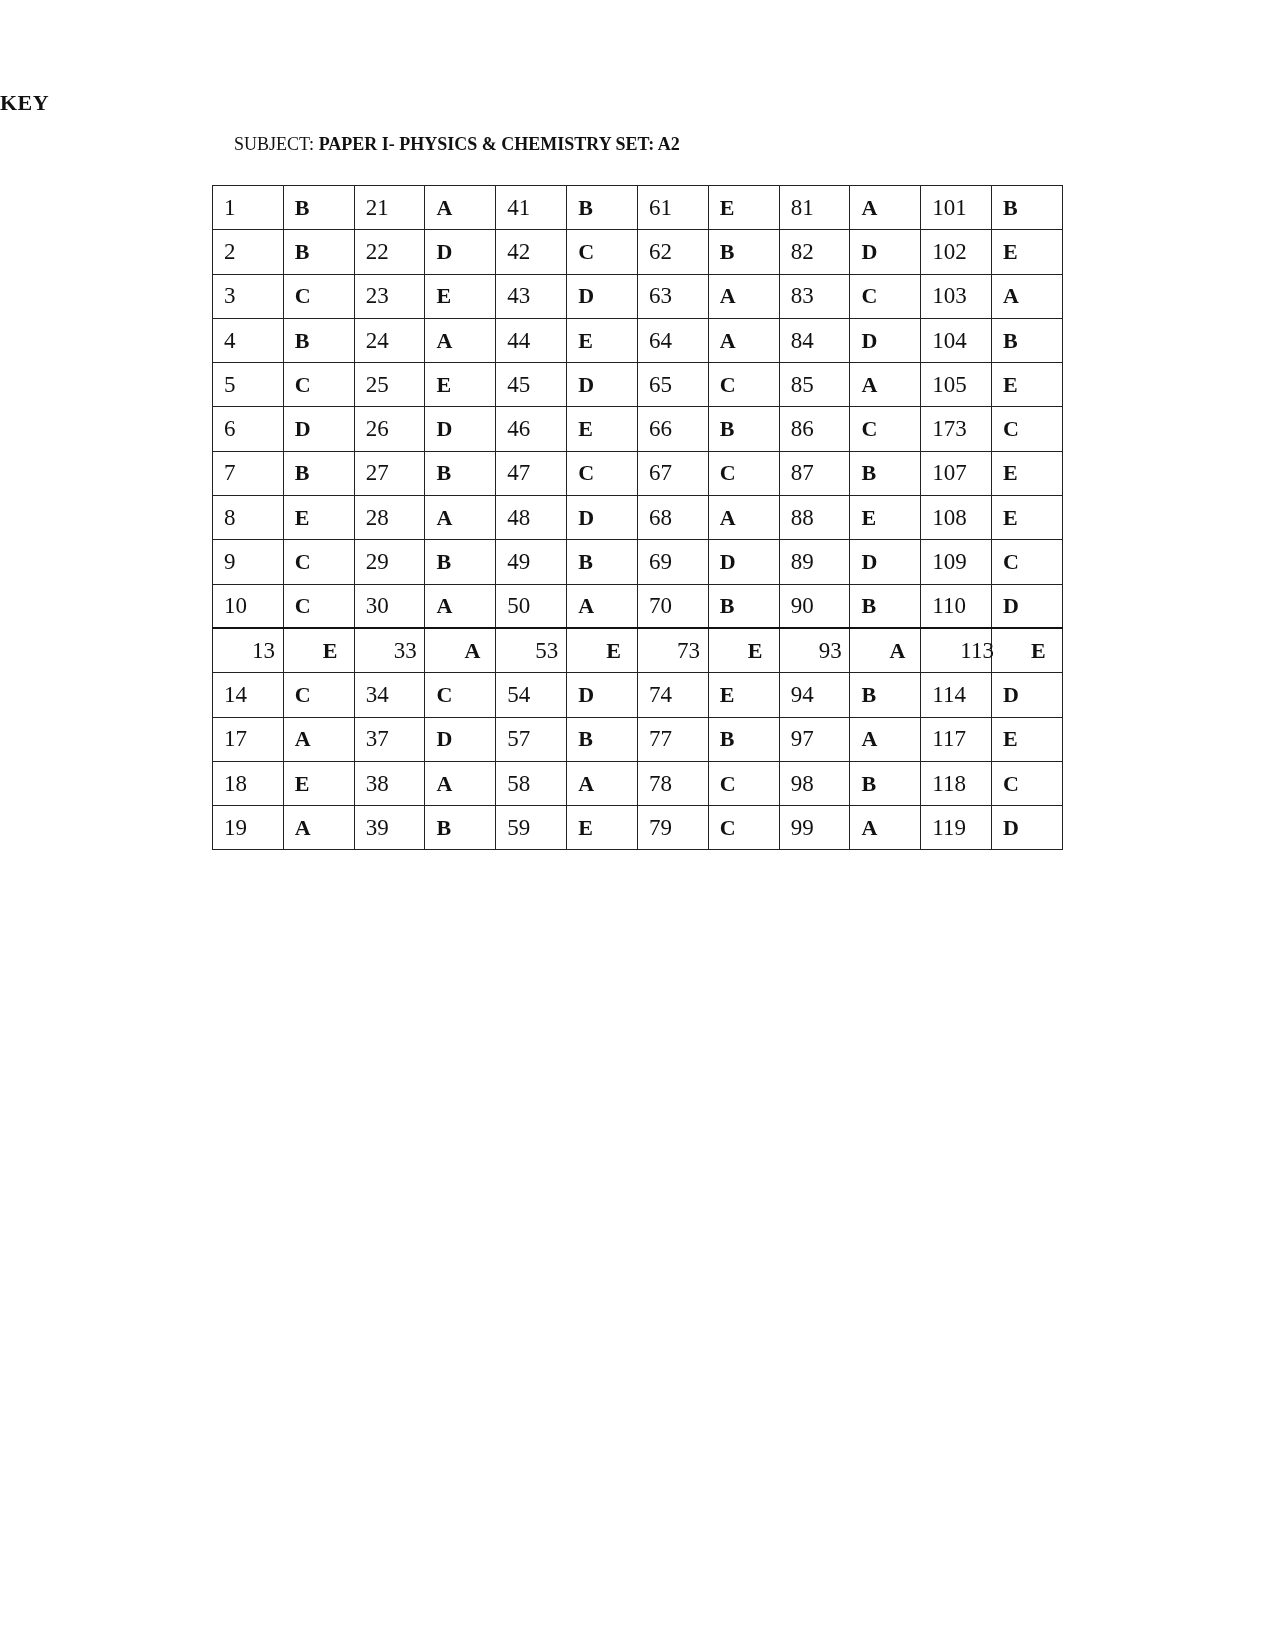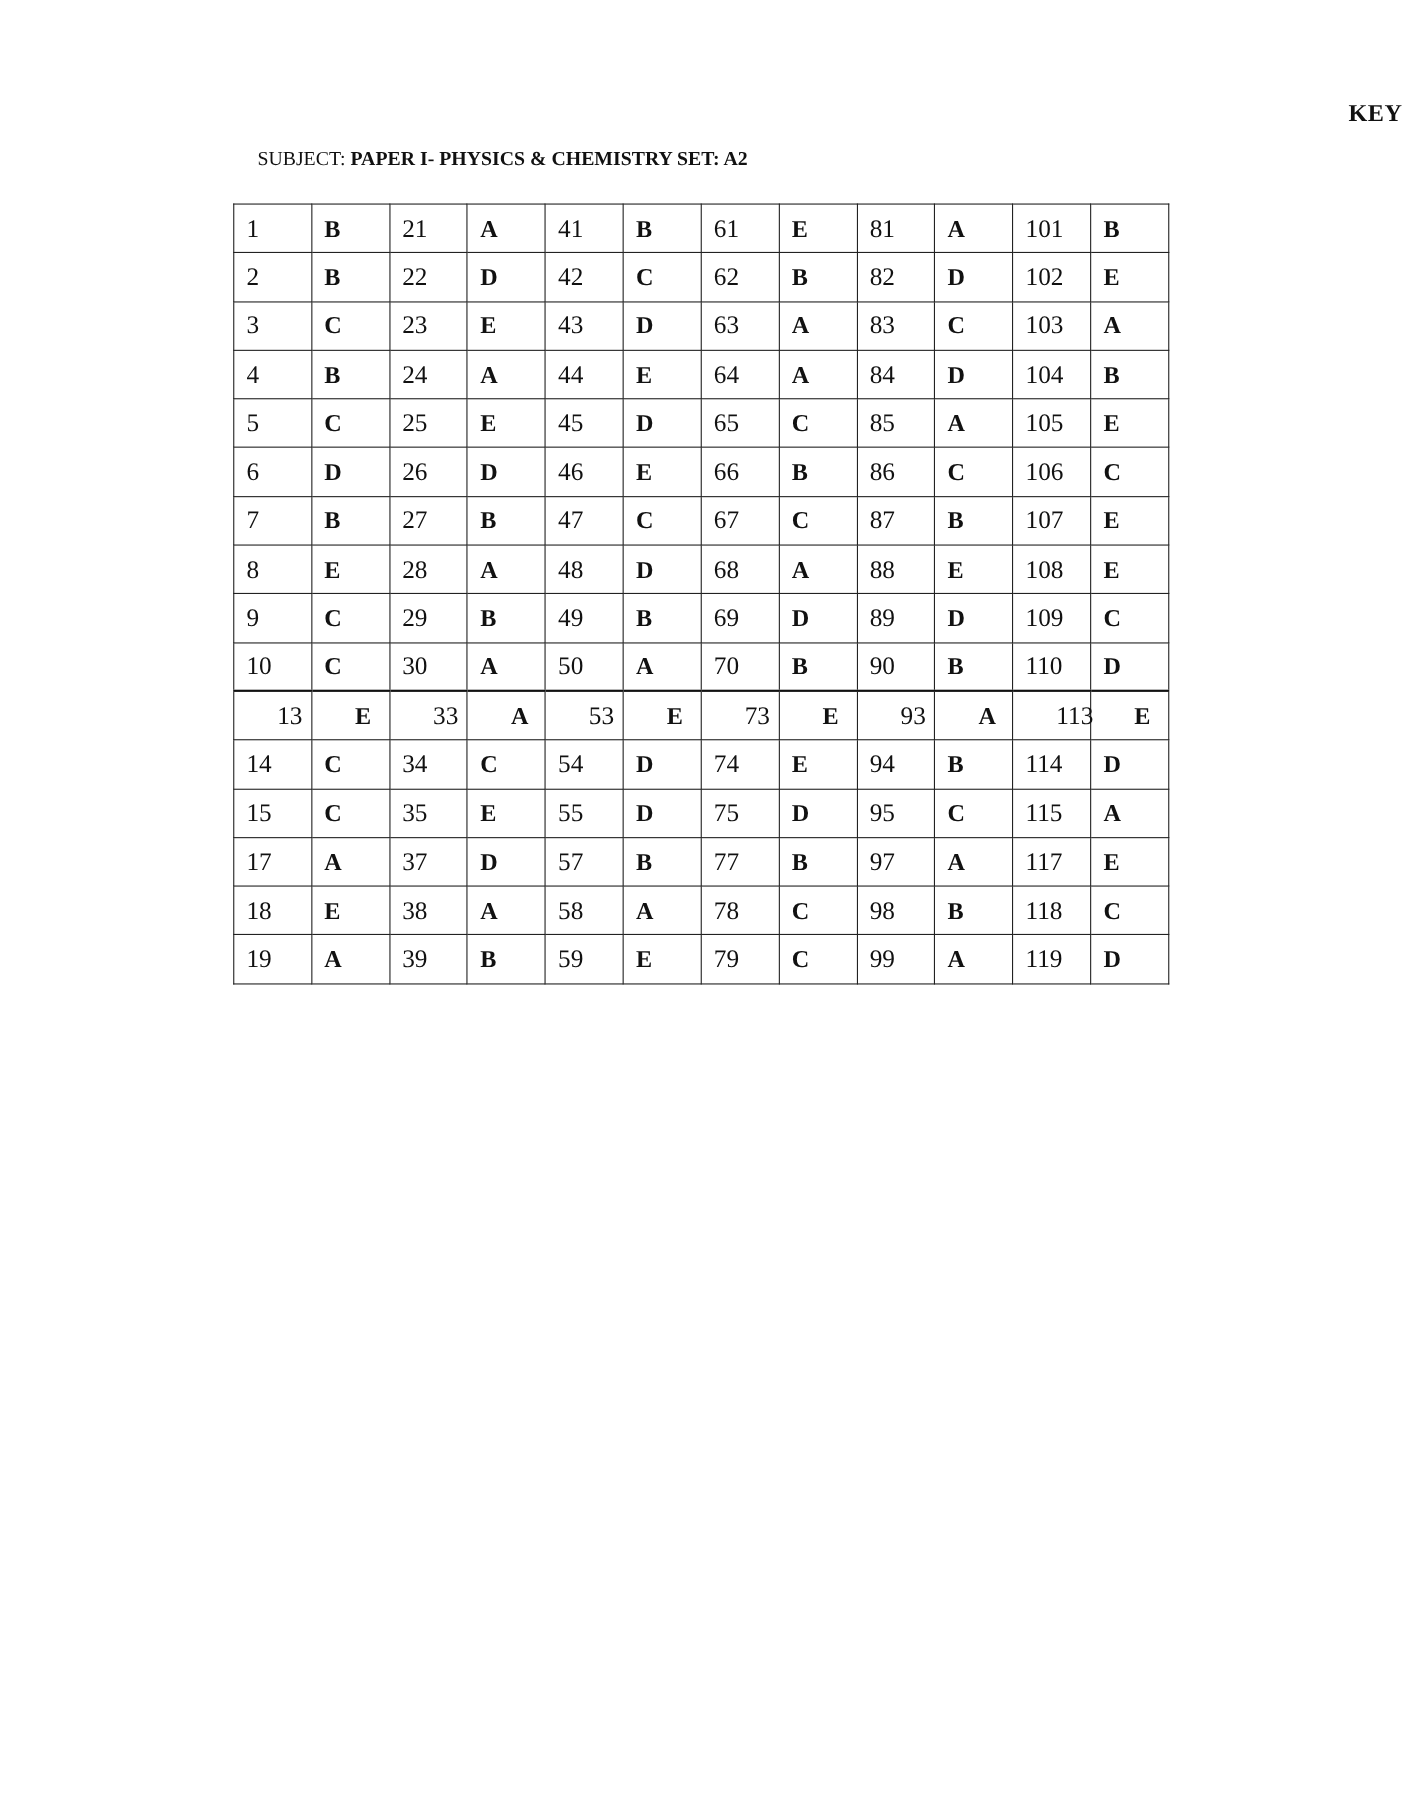--- a/index.html
+++ b/index.html
@@ -2,21 +2,21 @@
 <html><head>
   <meta charset="utf-8">
   <style>
     html, body { margin: 0; padding: 0; background: #ffffff; }
     body {
       width: 1275px; height: 1651px; position: relative; overflow: hidden;
       font-family: "Liberation Serif", serif; color: #111;
     }
     .key-title {
       position: absolute; left: 0; width: 1275px; top: 90px;
-      text-align: right; font-weight: bold; font-size: 22px; letter-spacing: 0.5px;
+      text-align: left; font-weight: bold; font-size: 22px; letter-spacing: 0.5px;
     }
     .subject-line {
       position: absolute; left: 234px; top: 134px; font-size: 18px; white-space: nowrap;
     }
     .subject-line .bold { font-weight: bold; }
     table.key-table {
       position: absolute; left: 212px; top: 185px;
       border-collapse: collapse; width: 851px; table-layout: fixed;
     }
     table.key-table td {
@@ -113,21 +113,21 @@
         <td class="num">6</td>
         <td class="ans">D</td>
         <td class="num">26</td>
         <td class="ans">D</td>
         <td class="num">46</td>
         <td class="ans">E</td>
         <td class="num">66</td>
         <td class="ans">B</td>
         <td class="num">86</td>
         <td class="ans">C</td>
-        <td class="num">106</td>
+        <td class="num">173</td>
         <td class="ans">C</td>
       </tr>
       <tr>
         <td class="num">7</td>
         <td class="ans">B</td>
         <td class="num">27</td>
         <td class="ans">B</td>
         <td class="num">47</td>
         <td class="ans">C</td>
         <td class="num">67</td>
@@ -201,34 +201,20 @@
         <td class="num">54</td>
         <td class="ans">D</td>
         <td class="num">74</td>
         <td class="ans">E</td>
         <td class="num">94</td>
         <td class="ans">B</td>
         <td class="num">114</td>
         <td class="ans">D</td>
       </tr>
       <tr>
-        <td class="num">15</td>
-        <td class="ans">C</td>
-        <td class="num">35</td>
-        <td class="ans">E</td>
-        <td class="num">55</td>
-        <td class="ans">D</td>
-        <td class="num">75</td>
-        <td class="ans">D</td>
-        <td class="num">95</td>
-        <td class="ans">C</td>
-        <td class="num">115</td>
-        <td class="ans">A</td>
-      </tr>
-      <tr>
         <td class="num">17</td>
         <td class="ans">A</td>
         <td class="num">37</td>
         <td class="ans">D</td>
         <td class="num">57</td>
         <td class="ans">B</td>
         <td class="num">77</td>
         <td class="ans">B</td>
         <td class="num">97</td>
         <td class="ans">A</td>

